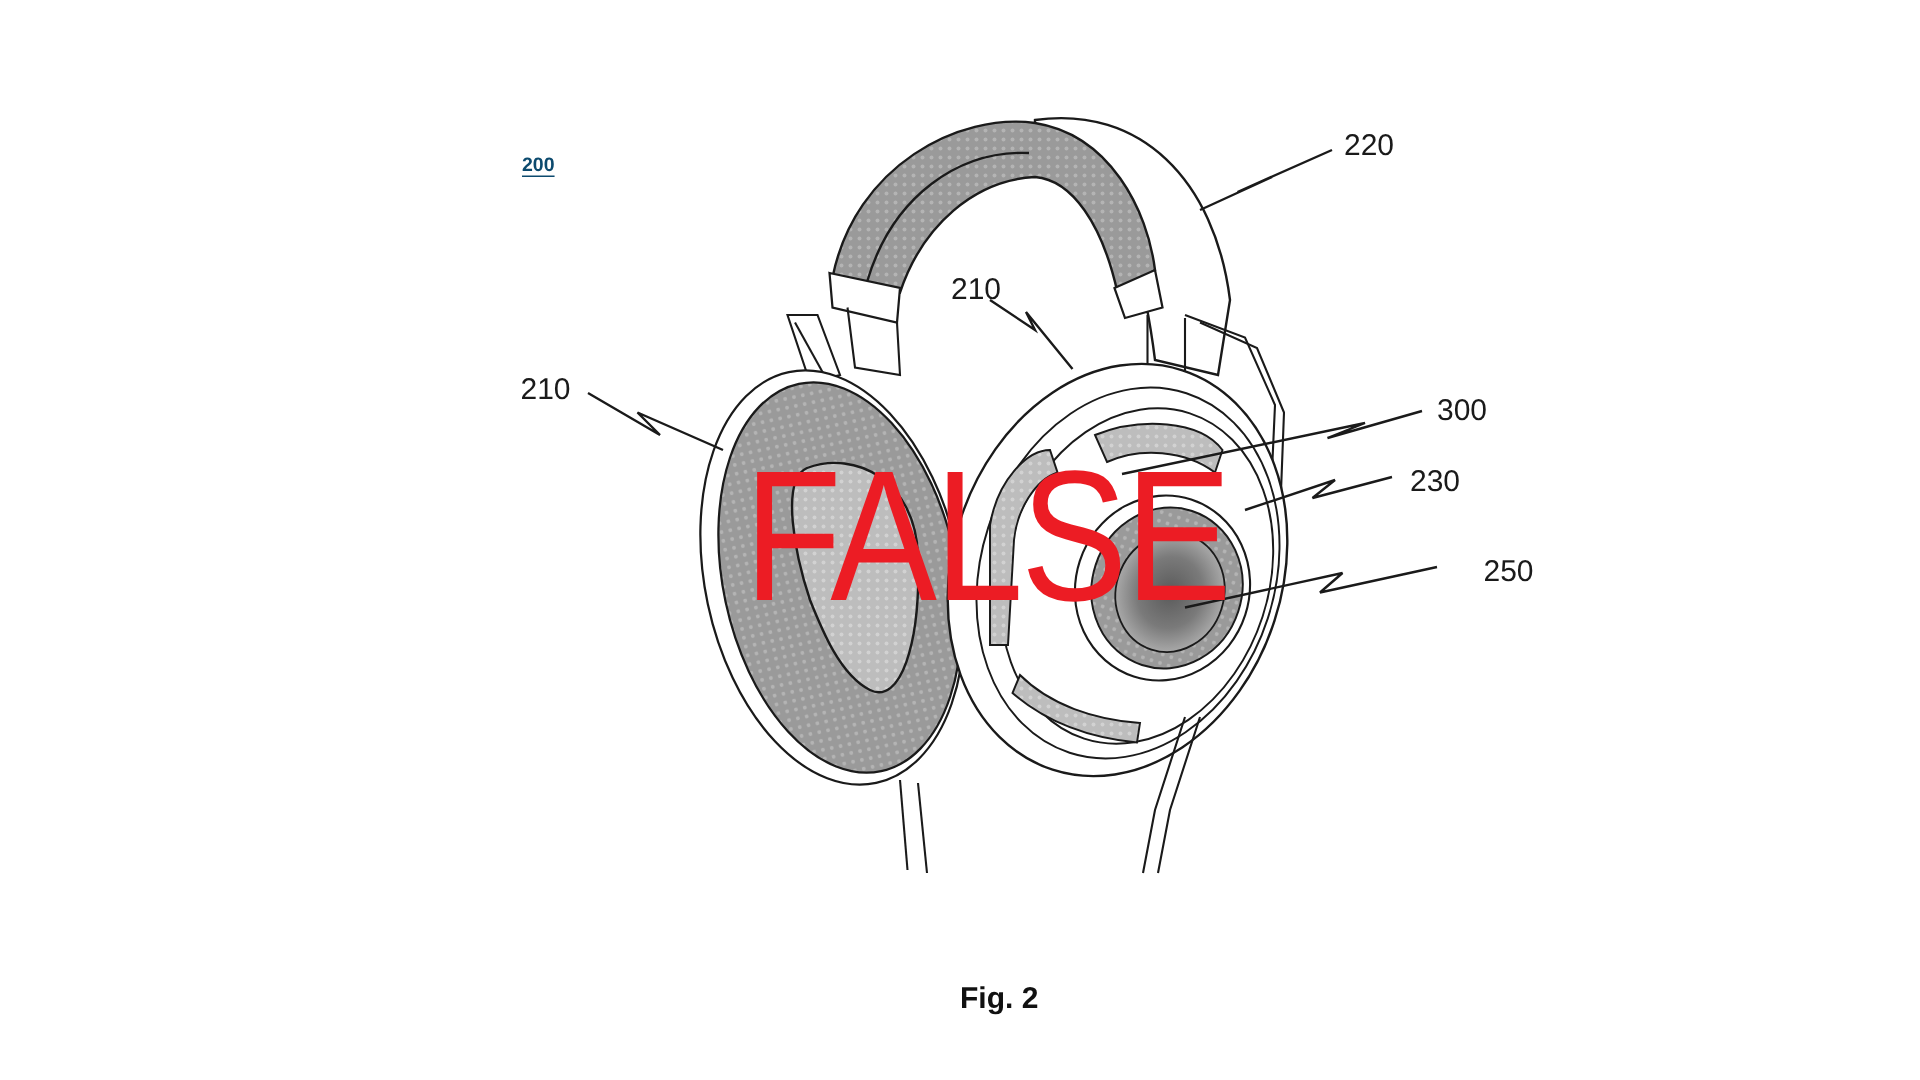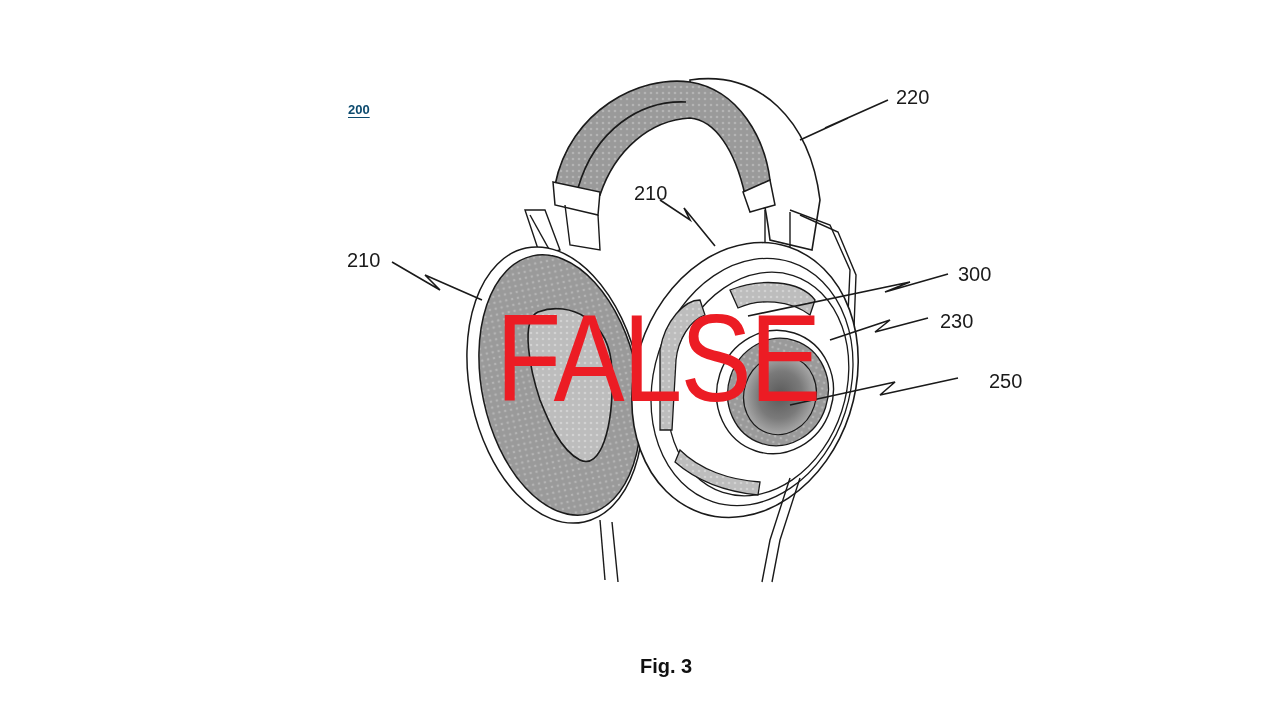--- a/index.html
+++ b/index.html
@@ -95,14 +95,14 @@
 
   <div class="ref" style="left:896px;top:86px;text-align:right;">220</div>
   <div class="ref" style="left:634px;top:182px;">210</div>
   <div class="ref" style="left:347px;top:249px;">210</div>
   <div class="ref" style="left:958px;top:263px;">300</div>
   <div class="ref" style="left:940px;top:310px;">230</div>
   <div class="ref" style="left:969px;top:370px;margin-left:20px;">250</div>
 
   <div class="stamp">FALSE</div>
 
-  <div class="caption">Fig. 3</div>
+  <div class="caption">Fig. 2</div>
 </div>
 
 </body></html>

